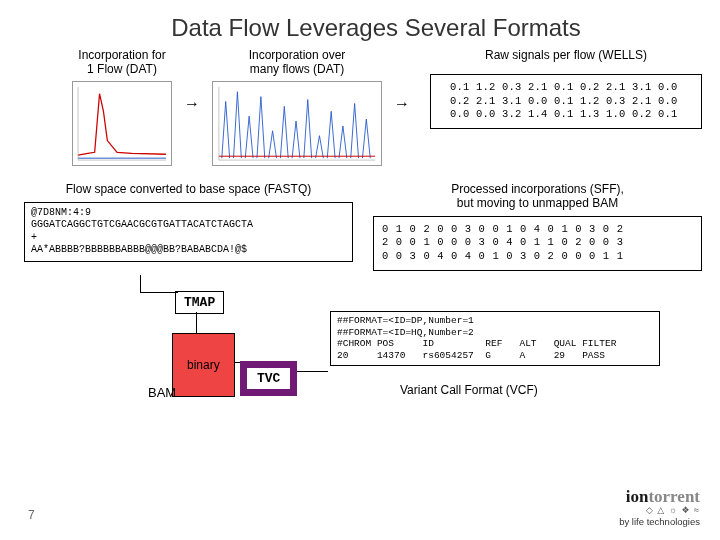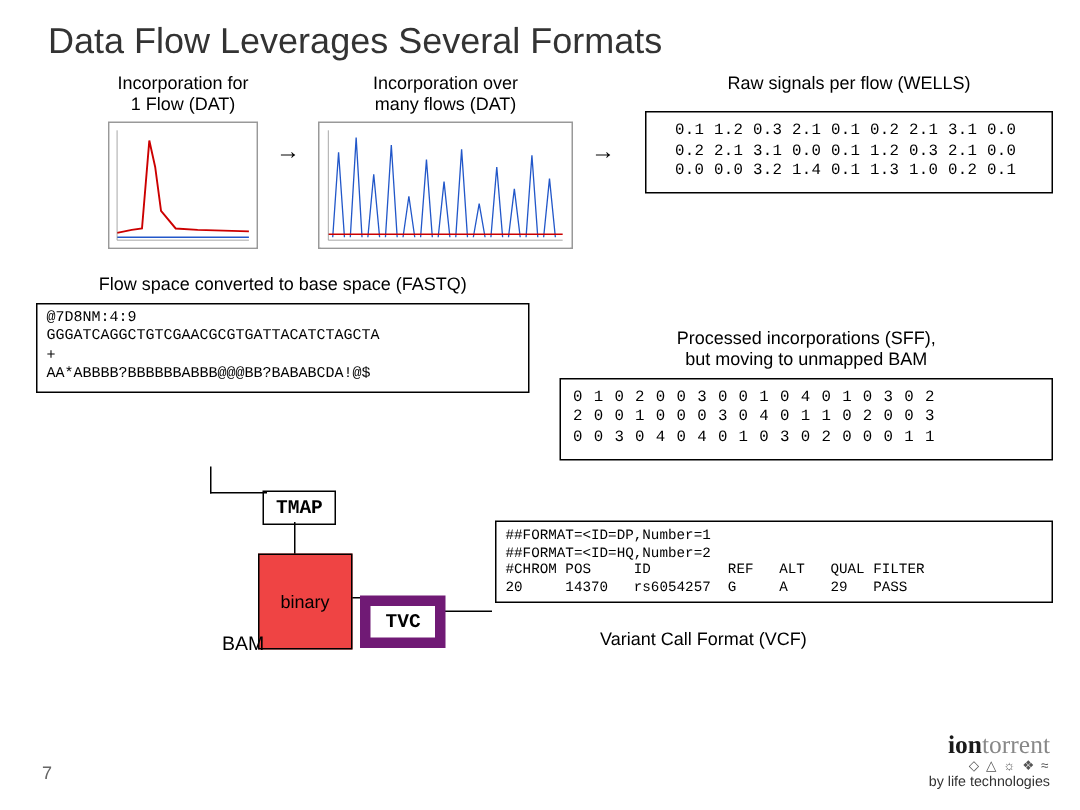--- a/index.html
+++ b/index.html
@@ -9,20 +9,21 @@
     font-family: Arial, Helvetica, sans-serif;
     background: #fff;
     position: relative;
     overflow: hidden;
   }
   .title {
     font-size: 24px;
     color: #333;
     padding: 14px 0 0 32px;
     font-weight: normal;
+    text-align: center;
   }
   .row1 {
     display: flex;
     align-items: flex-start;
     padding: 6px 18px 0 24px;
     gap: 8px;
     margin-left: 48px;
   }
   .col {
     display: flex;
@@ -80,21 +81,21 @@
   .fastq-caption {
     font-size: 12px;
     text-align: center;
     margin-bottom: 6px;
   }
   .fastq-box {
     font-size: 10px;
     padding: 4px 6px;
     line-height: 1.25;
   }
-  .sff-col { flex: 1; margin-top: 36px; }
+  .sff-col { flex: 1; }
   .sff-caption {
     font-size: 12px;
     text-align: center;
     margin-bottom: 6px;
   }
   .sff-box { letter-spacing: 0.6px; font-size: 10.5px; padding:6px 8px;}
   .row3 {
     position: relative;
     height: 140px;
     margin-top: 4px;
@@ -137,21 +138,21 @@
   .vcf-box {
     position: absolute;
     left: 330px;
     top: 36px;
     font-family: "Courier New", monospace;
     font-size: 9.5px;
     border: 1px solid #000;
     padding: 3px 6px;
     white-space: pre;
     line-height: 1.25;
-    width: 372px;
+    width: 330px;
   }
   .vcf-caption {
     position: absolute;
     left: 400px;
     top: 108px;
     font-size: 12px;
   }
   .slide-num {
     position: absolute;
     left: 28px;
@@ -165,21 +166,21 @@
     bottom: 14px;
     text-align: right;
     line-height: 1;
   }
   .logo-ion {
     font-family: Georgia, serif;
     font-size: 17px;
     font-weight: bold;
     color: #1a1a1a;
   }
-  .logo-ion .grey { color: #888; font-weight: normal; }
+  .logo-ion .grey { color: #888; font-weight: bold; }
   .logo-life {
     font-size: 9.5px;
     color: #333;
     margin-top: 2px;
   }
   .logo-icons { font-size:9px; letter-spacing:1px; color:#555; margin-top:1px;}
   
   .conn {
     position: absolute;
     background: #000;

